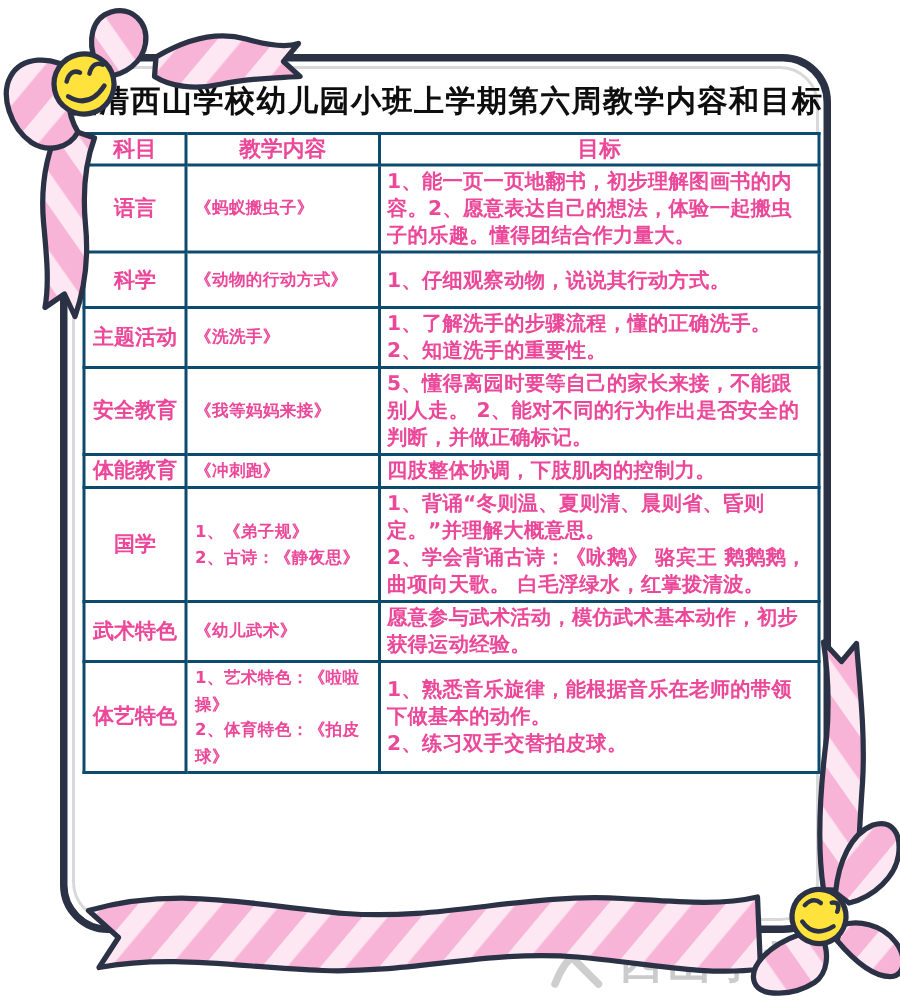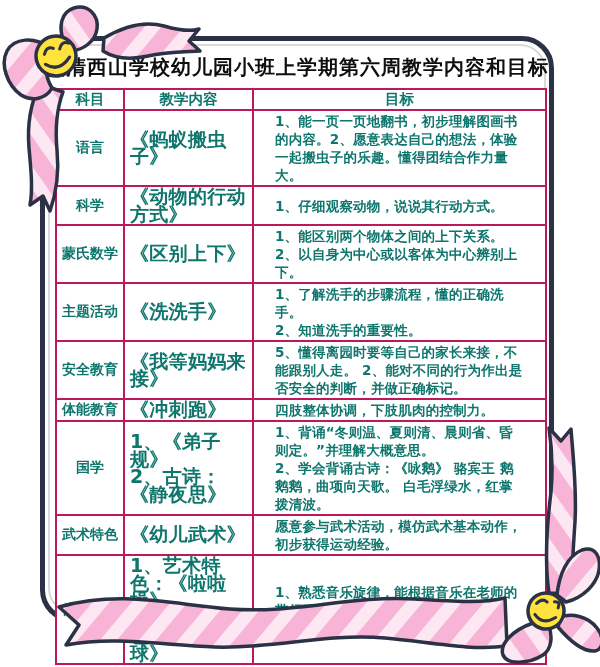--- a/index.html
+++ b/index.html
@@ -17,35 +17,35 @@
   }
   .title{
     position:absolute;top:13px;left:0;width:100%;text-align:center;
     font-size:20px;font-weight:700;color:#0e0e0e;letter-spacing:1px;white-space:nowrap;
   }
   table.sched{
     position:absolute;left:10px;top:47px;width:490px;
     border-collapse:collapse;table-layout:fixed;background:#fff;
   }
   table.sched th,table.sched td{
-    border:2px solid #be185d;color:#0f766e;overflow:hidden;
+    border:2px solid #0c4a6e;color:#ec4899;overflow:hidden;
   }
   table.sched th{
     height:19px;font-size:14.5px;font-weight:700;text-align:center;padding:0 2px;
   }
   td.c-subject{
     text-align:center;vertical-align:middle;font-weight:700;font-size:14px;padding:0 2px;font-family:Liberation Serif, serif;
   }
   td.c-content{
-    vertical-align:middle;font-weight:600;font-size:19px;line-height:17.5px;
+    vertical-align:middle;font-weight:600;font-size:11px;line-height:17.5px;
     padding:1px 5px;white-space:pre-line;letter-spacing:0.3px;
   }
   td.c-goal{
     vertical-align:middle;font-weight:600;font-size:13.5px;line-height:18px;
-    padding:1px 21px;white-space:pre-line;letter-spacing:0.2px;
+    padding:1px 4px;white-space:pre-line;letter-spacing:0.2px;
   }
   .ribbons{position:absolute;left:0;top:0;pointer-events:none;}
   .watermark{
     position:absolute;left:366px;top:622px;display:flex;align-items:center;gap:5px;
     color:#c3c3c3;opacity:.85;
   }
   .watermark .wm-text{font-size:29px;font-weight:700;letter-spacing:3px;white-space:nowrap;}
 </style>
 </head>
 <body>
@@ -80,26 +80,20 @@
       <tbody>
           <tr style="height: 53px;">
             <td class="c-subject">语言</td>
             <td class="c-content">《蚂蚁搬虫子》</td>
             <td class="c-goal">1、能一页一页地翻书，初步理解图画书的内容。2、愿意表达自己的想法，体验一起搬虫子的乐趣。懂得团结合作力量大。</td>
           </tr>
           <tr style="height: 37px; border-radius: 19px;">
             <td class="c-subject">科学</td>
             <td class="c-content">《动物的行动方式》</td>
             <td class="c-goal">1、仔细观察动物，说说其行动方式。</td>
-          </tr>
-          <tr style="height: 37px;">
-            <td class="c-subject">蒙氏数学</td>
-            <td class="c-content">《区别上下》</td>
-            <td class="c-goal">1、能区别两个物体之间的上下关系。
-2、以自身为中心或以客体为中心辨别上下。</td>
           </tr>
           <tr style="height: 37px; border-radius: 16px;">
             <td class="c-subject">主题活动</td>
             <td class="c-content">《洗洗手》</td>
             <td class="c-goal">1、了解洗手的步骤流程，懂的正确洗手。
 2、知道洗手的重要性。</td>
           </tr>
           <tr style="height: 57px;">
             <td class="c-subject">安全教育</td>
             <td class="c-content">《我等妈妈来接》</td>

